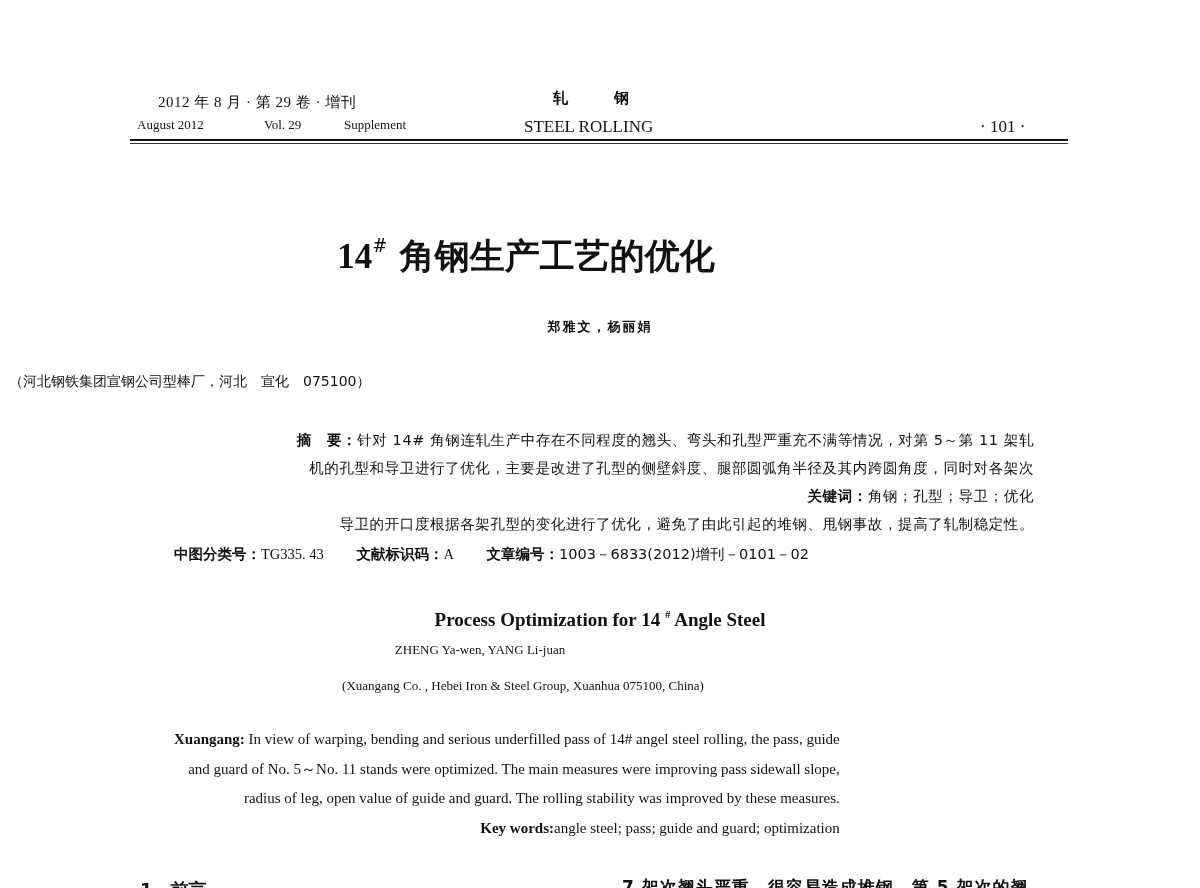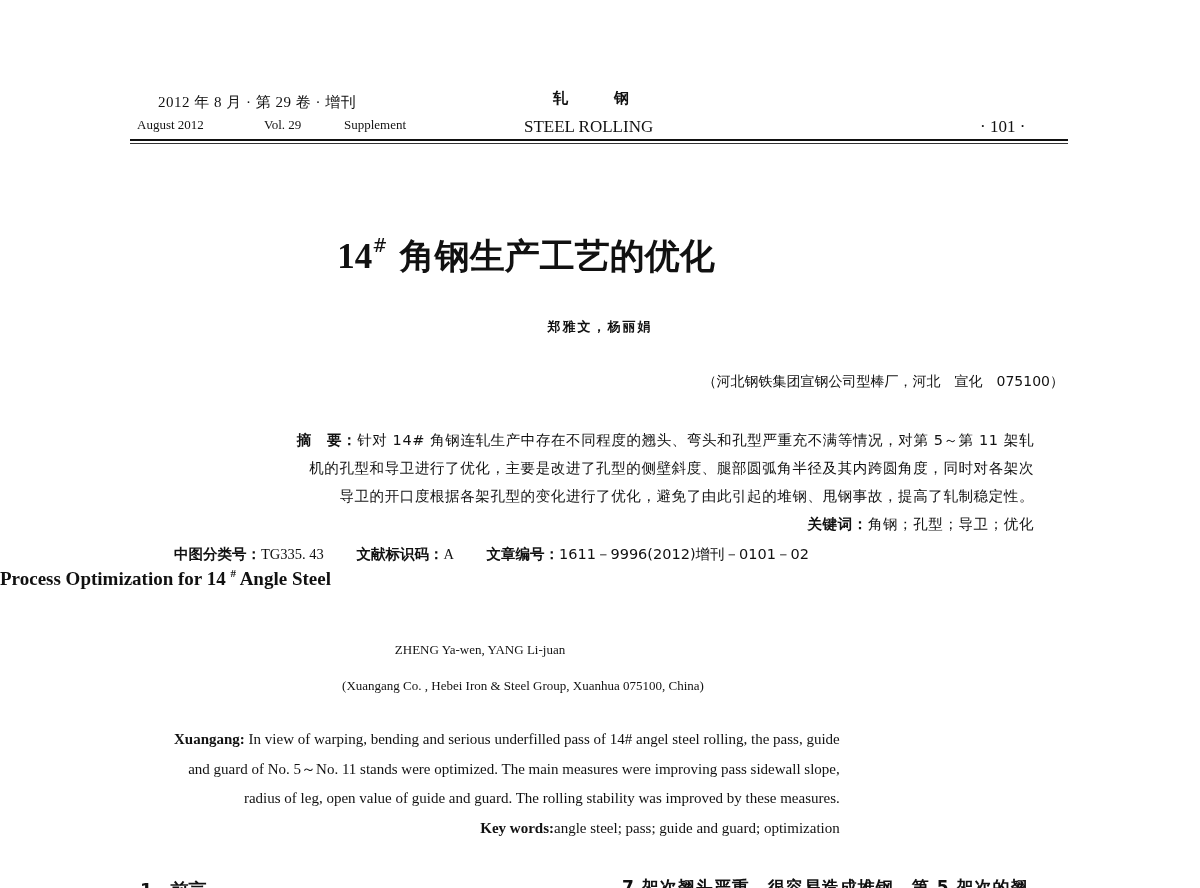--- a/index.html
+++ b/index.html
@@ -20,32 +20,32 @@
     .hdr-journal-cn { left: 553px; top: 89px; font-size: 15px; font-weight: bold; letter-spacing: 46px; }
     .hdr-journal-en { left: 524px; top: 117px; font-size: 17px; }
     .hdr-page { left: 980px; top: 117px; font-size: 17px; }
     .rule-thick { left: 130px; top: 139px; width: 938px; height: 2px; background: #111; }
     .rule-thin { left: 130px; top: 143px; width: 938px; height: 1px; background: #333; }
 
     
     .title-cn { left: 0; width: 1052px; top: 226px; text-align: center; font-size: 35px; font-weight: bold; margin-top: 7px; }
     .title-cn sup { font-size: 18px; vertical-align: 16px; font-weight: normal; }
     .authors-cn { left: 0; width: 1200px; top: 318px; text-align: center; font-size: 13px; font-weight: bold; letter-spacing: 2px; }
-    .affil-cn { left: 0; width: 1064px; top: 373px; text-align: right; font-size: 14px; }
+    .affil-cn { left: 9px; width: 1064px; top: 373px; text-align: left; font-size: 14px; }
 
     
     .abs-cn { left: 174px; width: 860px; top: 426px; font-size: 14.5px; line-height: 28px; white-space: normal; letter-spacing: 0.6px; }
     .abs-cn .lbl { font-weight: bold; }
     .abs-cn .line { display: block; white-space: nowrap; }
     .meta-line { left: 174px; top: 545px; font-size: 14.5px; }
     .meta-line .lbl { font-weight: bold; }
     .meta-line .gap { display: inline-block; width: 28px; }
 
     
-    .title-en { left: 0; width: 1200px; top: 567px; text-align: left; font-size: 19px; font-weight: bold; }
+    .title-en { left: 0; width: 1200px; top: 608px; text-align: center; font-size: 19px; font-weight: bold; }
     .title-en sup { font-size: 11px; vertical-align: 8px; }
     .authors-en { left: 0; width: 960px; top: 642px; text-align: center; font-size: 13px; }
     .affil-en { left: 0; width: 1046px; top: 678px; text-align: center; font-size: 13px; }
 
     
     .abs-en { left: 174px; top: 725px; font-size: 15px; line-height: 29.5px; }
     .abs-en .line { display: block; white-space: nowrap; }
     .abs-en .lbl { font-weight: bold; }
 
     
@@ -68,27 +68,27 @@
 <div class="abs title-cn">
   <span class="serif">14</span><sup>#</sup>
   <span class="cjk">角钢生产工艺的优化</span>
 </div>
 <div class="abs cjk authors-cn">郑雅文，杨丽娟</div>
 <div class="abs cjk affil-cn">（河北钢铁集团宣钢公司型棒厂，河北　宣化　075100）</div>
 
 <div class="abs cjk abs-cn">
   <span class="line"><span class="lbl">摘　要：</span><span>针对 14# 角钢连轧生产中存在不同程度的翘头、弯头和孔型严重充不满等情况，对第 5～第 11 架轧</span></span>
   <span class="line">机的孔型和导卫进行了优化，主要是改进了孔型的侧壁斜度、腿部圆弧角半径及其内跨圆角度，同时对各架次</span>
+  <span class="line"><span class="lbl">关键词：</span><span>角钢；孔型；导卫；优化</span></span>
   <span class="line">导卫的开口度根据各架孔型的变化进行了优化，避免了由此引起的堆钢、甩钢事故，提高了轧制稳定性。</span>
-  <span class="line"><span class="lbl">关键词：</span><span>角钢；孔型；导卫；优化</span></span>
 </div>
 <div class="abs cjk meta-line">
   <span class="lbl">中图分类号：</span><span class="serif">TG335. 43</span><span class="gap"></span>
   <span class="lbl">文献标识码：</span><span class="serif">A</span><span class="gap"></span>
-  <span class="lbl">文章编号：</span><span>1611－9996(2012)增刊－0101－02</span>
+  <span class="lbl">文章编号：</span><span>1003－6833(2012)增刊－0101－02</span>
 </div>
 
 <div class="abs serif title-en">
   <span>Process Optimization for 14</span> <sup>#</sup> <span>Angle Steel</span>
 </div>
 <div class="abs serif authors-en">ZHENG Ya-wen,  YANG Li-juan</div>
 <div class="abs serif affil-en">(Xuangang Co. ,  Hebei Iron &amp; Steel Group,  Xuanhua 075100,  China)</div>
 
 <div class="abs serif abs-en">
   <span class="line"><span class="lbl">Xuangang:</span><span> In view of warping,  bending and serious underfilled pass of 14# angel steel rolling,  the pass, guide</span></span>

